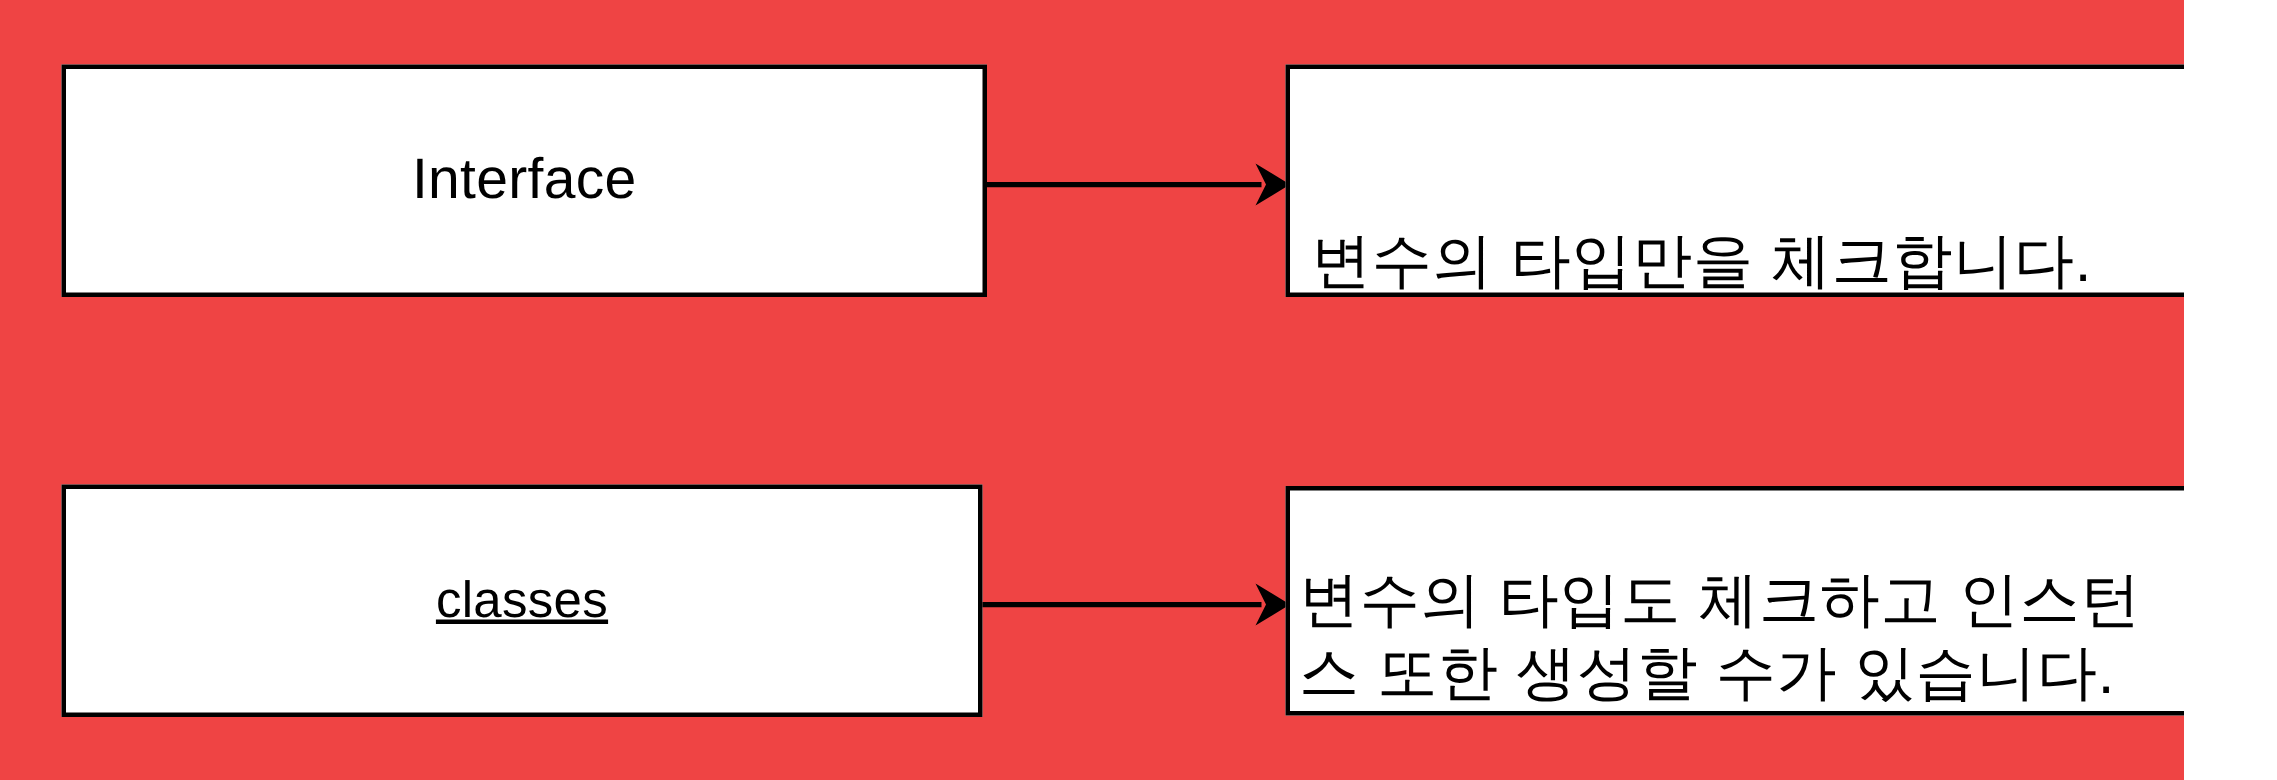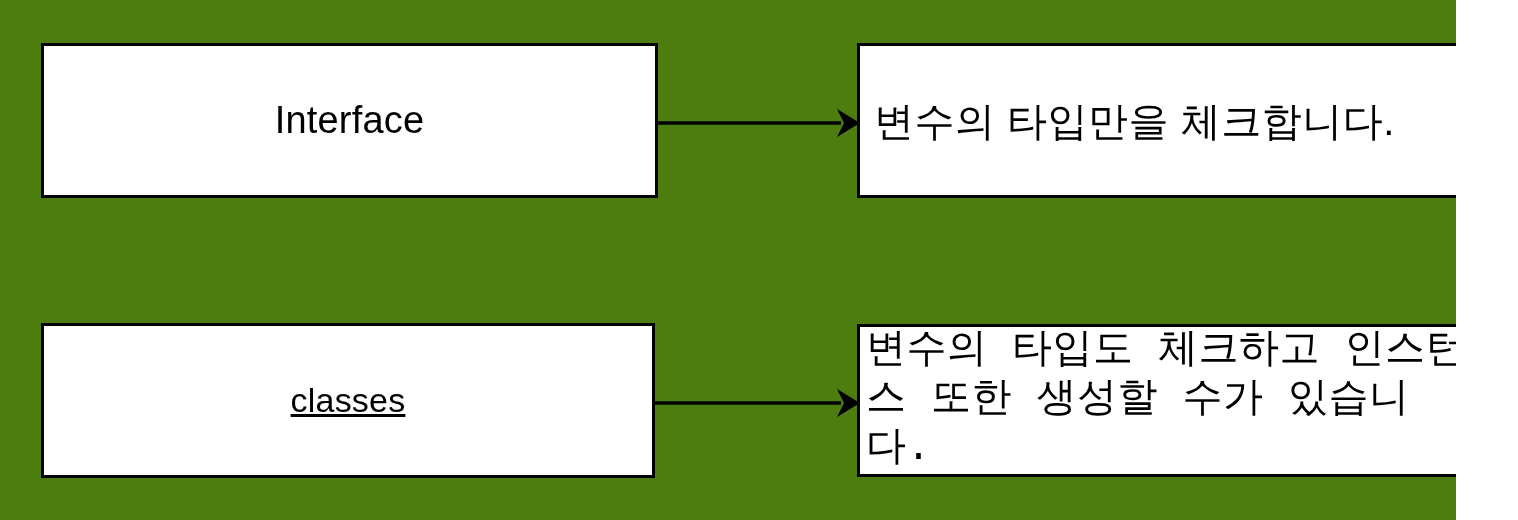--- a/index.html
+++ b/index.html
@@ -9,36 +9,37 @@
     background: #ffffff;
   }
   body {
     font-family: "Liberation Sans", "DejaVu Sans", sans-serif;
     color: #000000;
   }
   #canvas {
     position: relative;
     width: 1456px;
     height: 520px;
-    background: #4d7c0f;
+    background: #ef4444;
     overflow: hidden;
   }
   .node {
     position: absolute;
     box-sizing: border-box;
     background: #ffffff;
     border: 3px solid #000000;
     display: flex;
     align-items: center;
   }
   .node.center {
     justify-content: center;
   }
   .node.leftalign {
     justify-content: flex-start;
+    align-items: flex-end;
   }
   .node-label {
     display: block;
     line-height: 1.05;
     white-space: pre-line;
     color: #000000;
   }
 
   
   #node-interface {
@@ -83,21 +84,20 @@
     left: 857px;
     top: 324px;
     width: 613px;
     height: 153px;
     padding-left: 6px;
   }
   #node-classes-desc .node-label {
     font-size: 40px;
     line-height: 1.22;
     letter-spacing: 0.5px;
-    font-family: Liberation Mono, monospace;
   }
 
   
   .arrow {
     position: absolute;
   }
   #arrow-interface {
     left: 655px;
     top: 100px;
     width: 205px;

